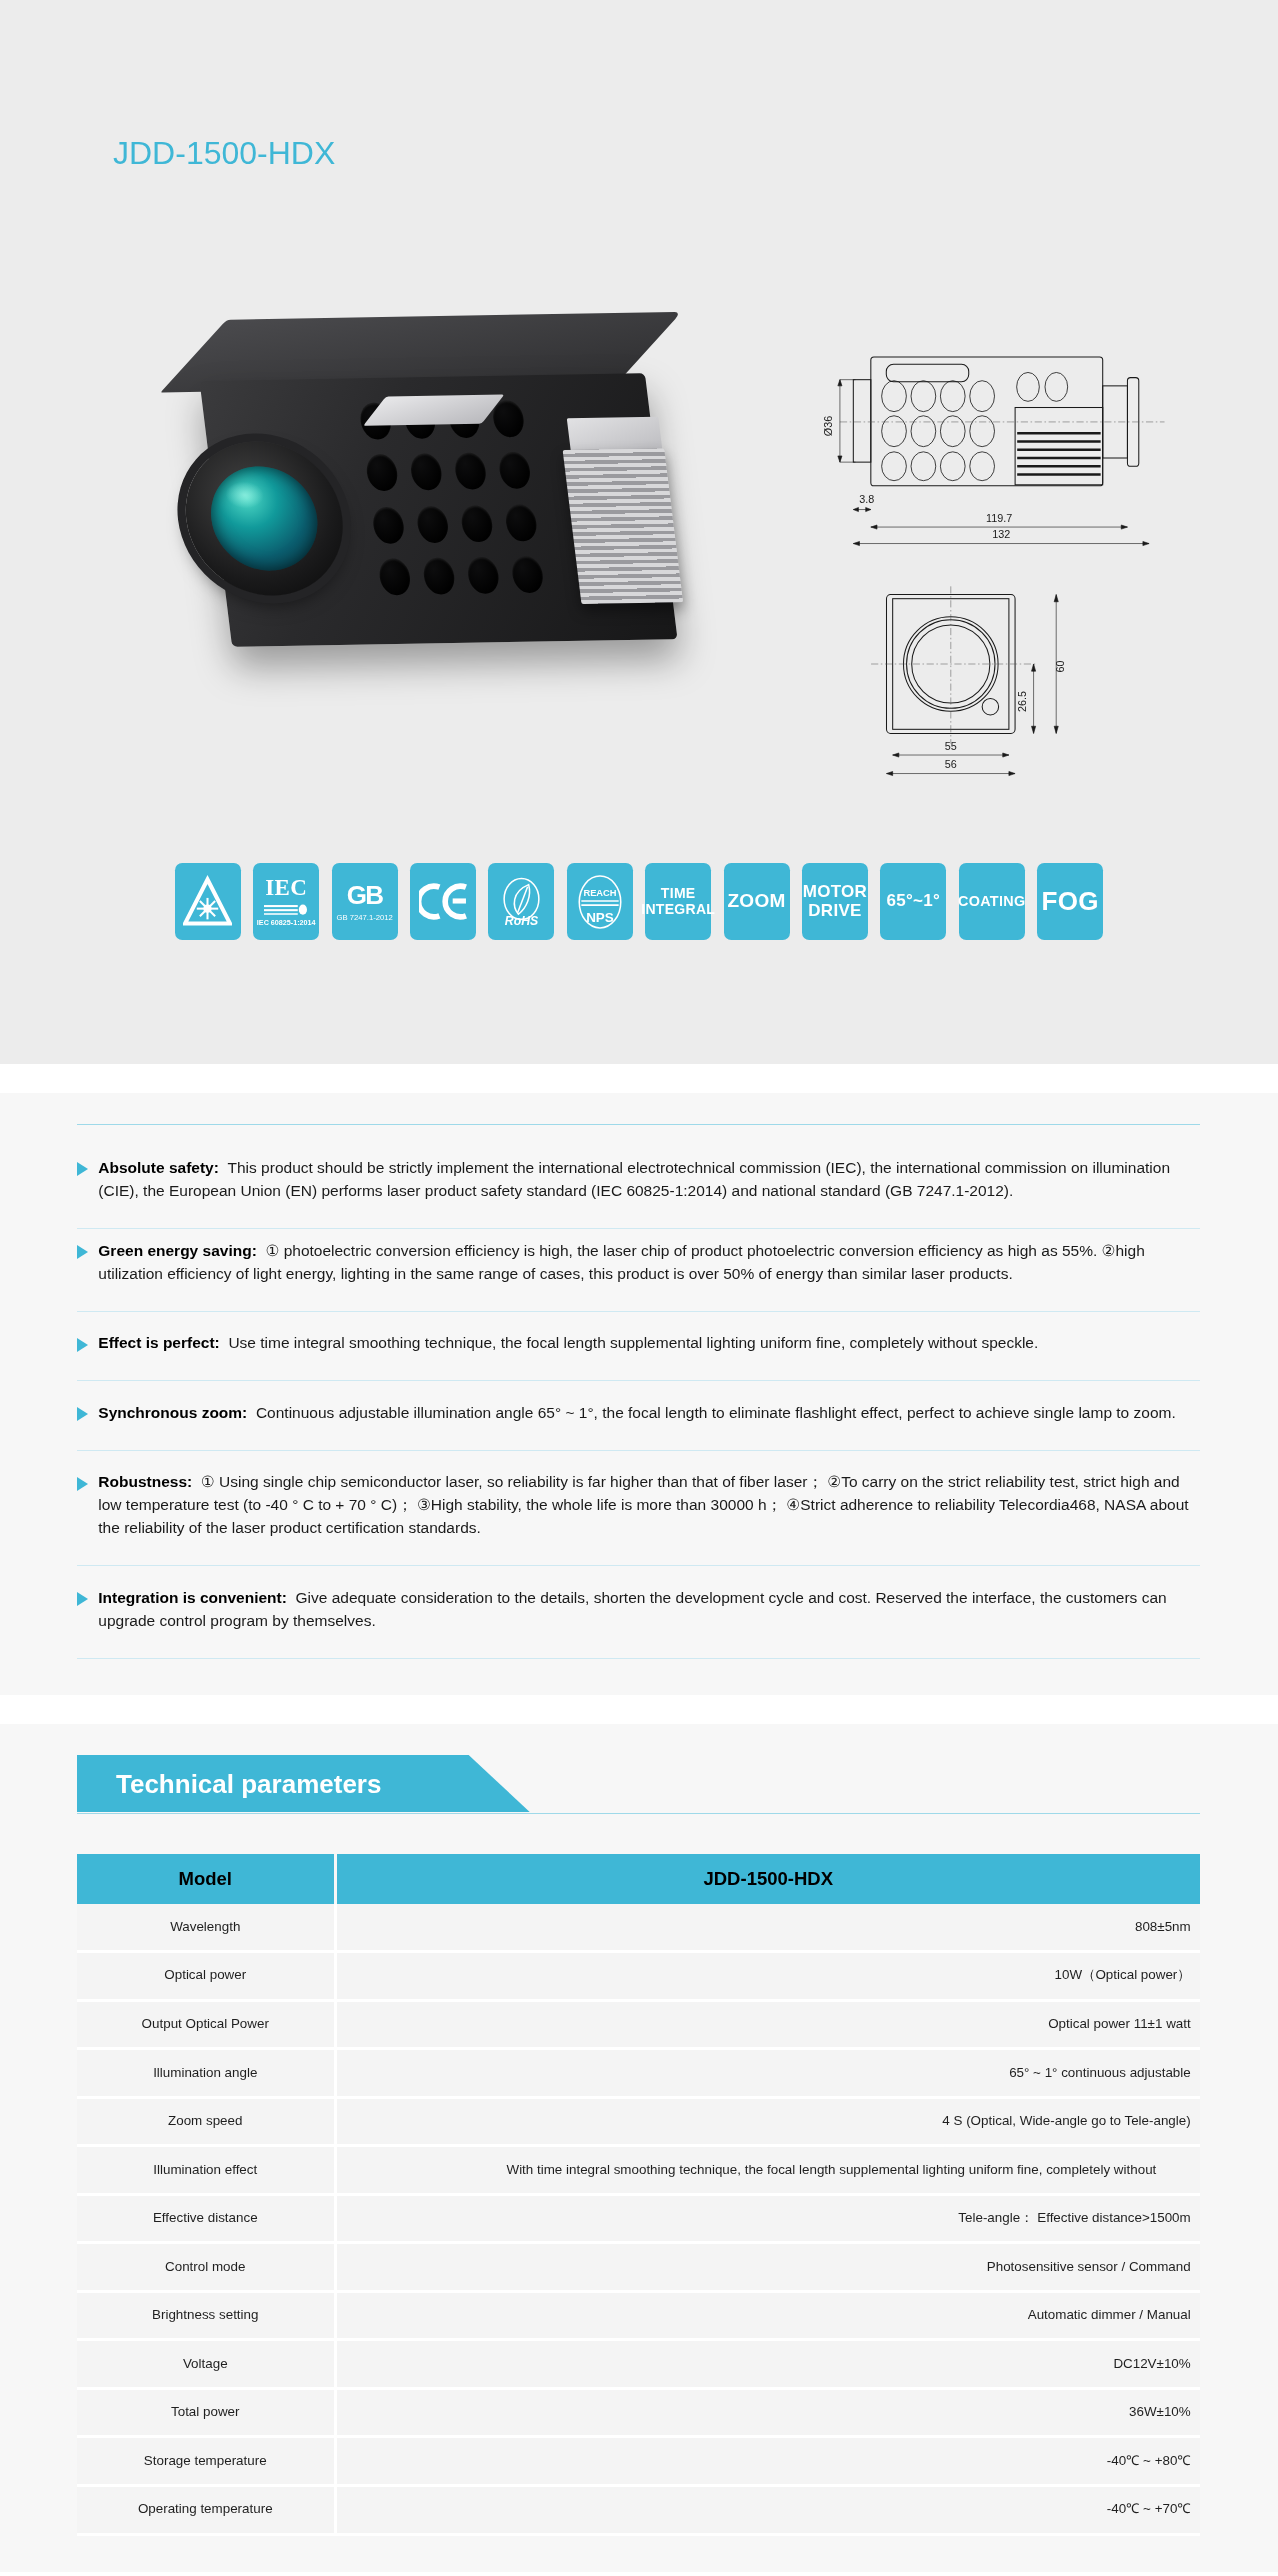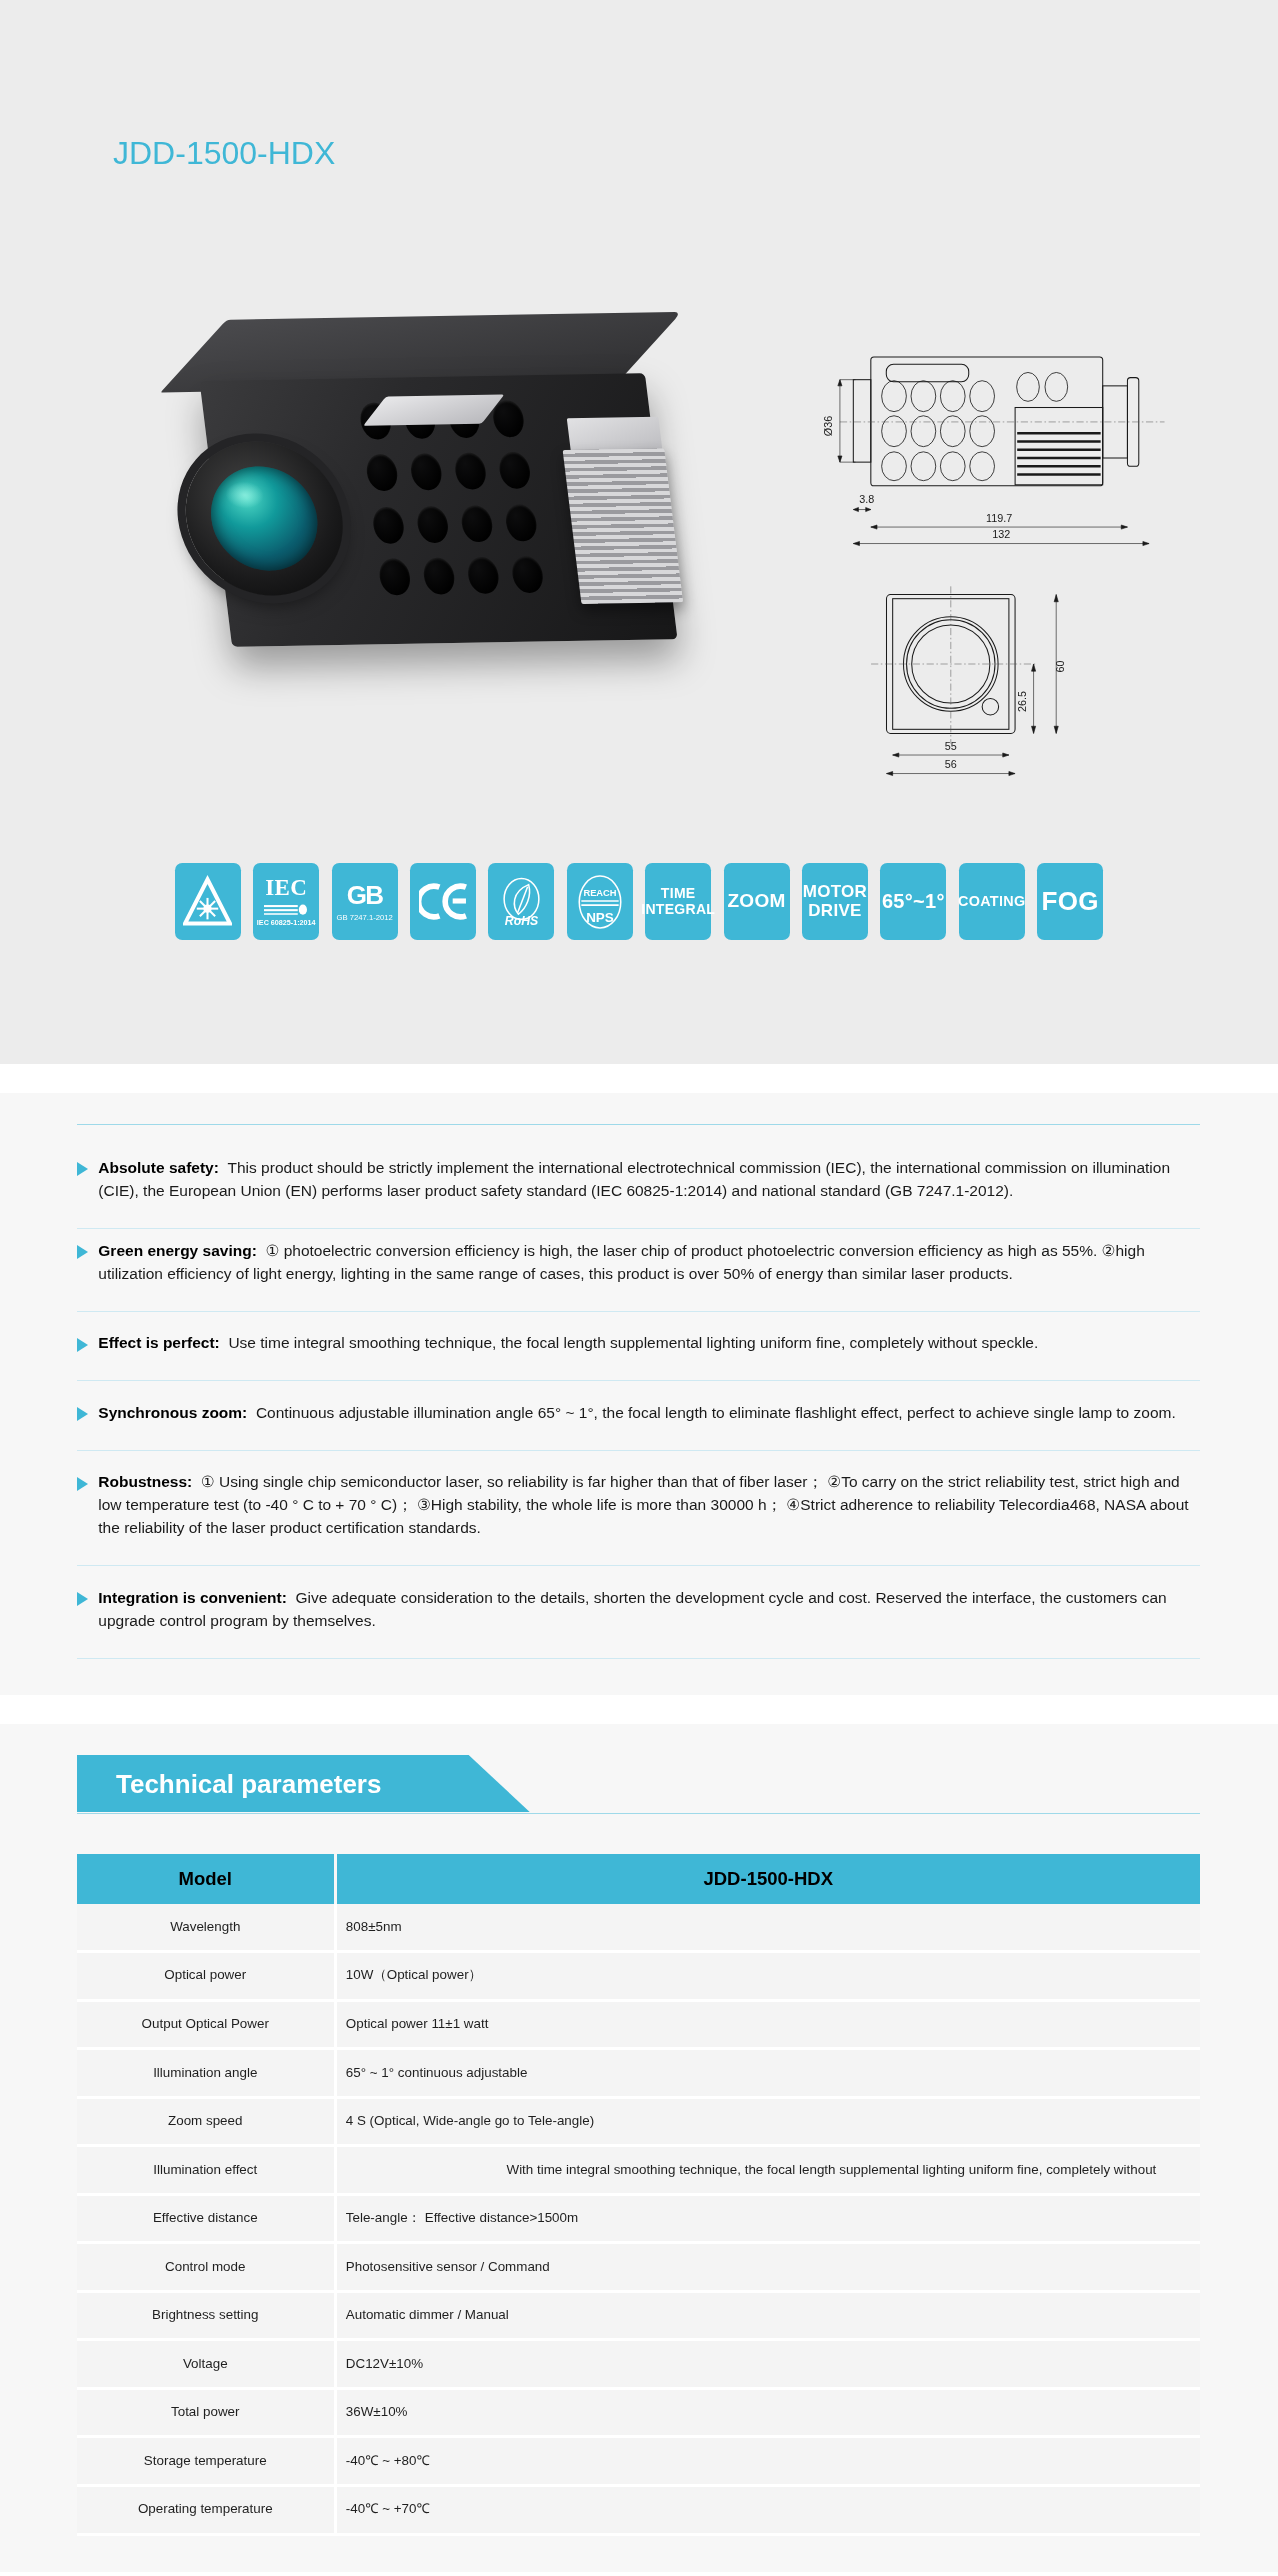--- a/index.html
+++ b/index.html
@@ -115,21 +115,21 @@
     background:#3fb7d6; border-radius:7.2px;
     width:66px; height:77px;
     display:flex; flex-direction:column;
     align-items:center; justify-content:center;
     color:#ffffff; text-align:center;
   }
   .badge-text { font-weight:bold; letter-spacing:0.3px; line-height:1.08; }
   .b-time   { font-size:14px; }
   .b-zoom   { font-size:19px; }
   .b-motor  { font-size:17px; }
-  .b-angle  { font-size:20px;text-align:right; }
+  .b-angle  { font-size:17px;text-align:right; }
   .b-coat   { font-size:14.4px; }
   .b-fog    { font-size:26px; }
   .badge-sub { font-size:8.8px; margin-top:3.1px; font-weight:bold; }
 
   
   .section {
     background:#f7f7f7; margin-top:29px; padding:31px 0 36px 0;
   }
   .sec-head { position:relative; height:58px; margin:0 0 0 77px; width:567px; }
   .sec-head-bg { position:absolute; inset:0; }
@@ -166,21 +166,21 @@
   }
   table.spec th:last-child { border-right:none; }
   table.spec td {
     background:#f4f4f4; font-size:13.4px; color:#1f1f1f;
     padding:13.4px 9.3px; text-align:center; vertical-align:middle;
     border-right:3.1px solid #ffffff;
     border-bottom:3.1px solid #ffffff;
     line-height:1.4;
   }
   table.spec td:last-child { border-right:none; }
-  table.spec td.val { text-align:left; }
+  table.spec td.val { text-align:right; }
   table.spec tr.wrap td.val { text-align:left; padding-left:170px; }
 </style>
 </head>
 <body>
 
 <div class="hero">
 
   <div class="hero-title-wrap">
     <div class="hero-model">JDD-1500-HDX</div>
   </div>

